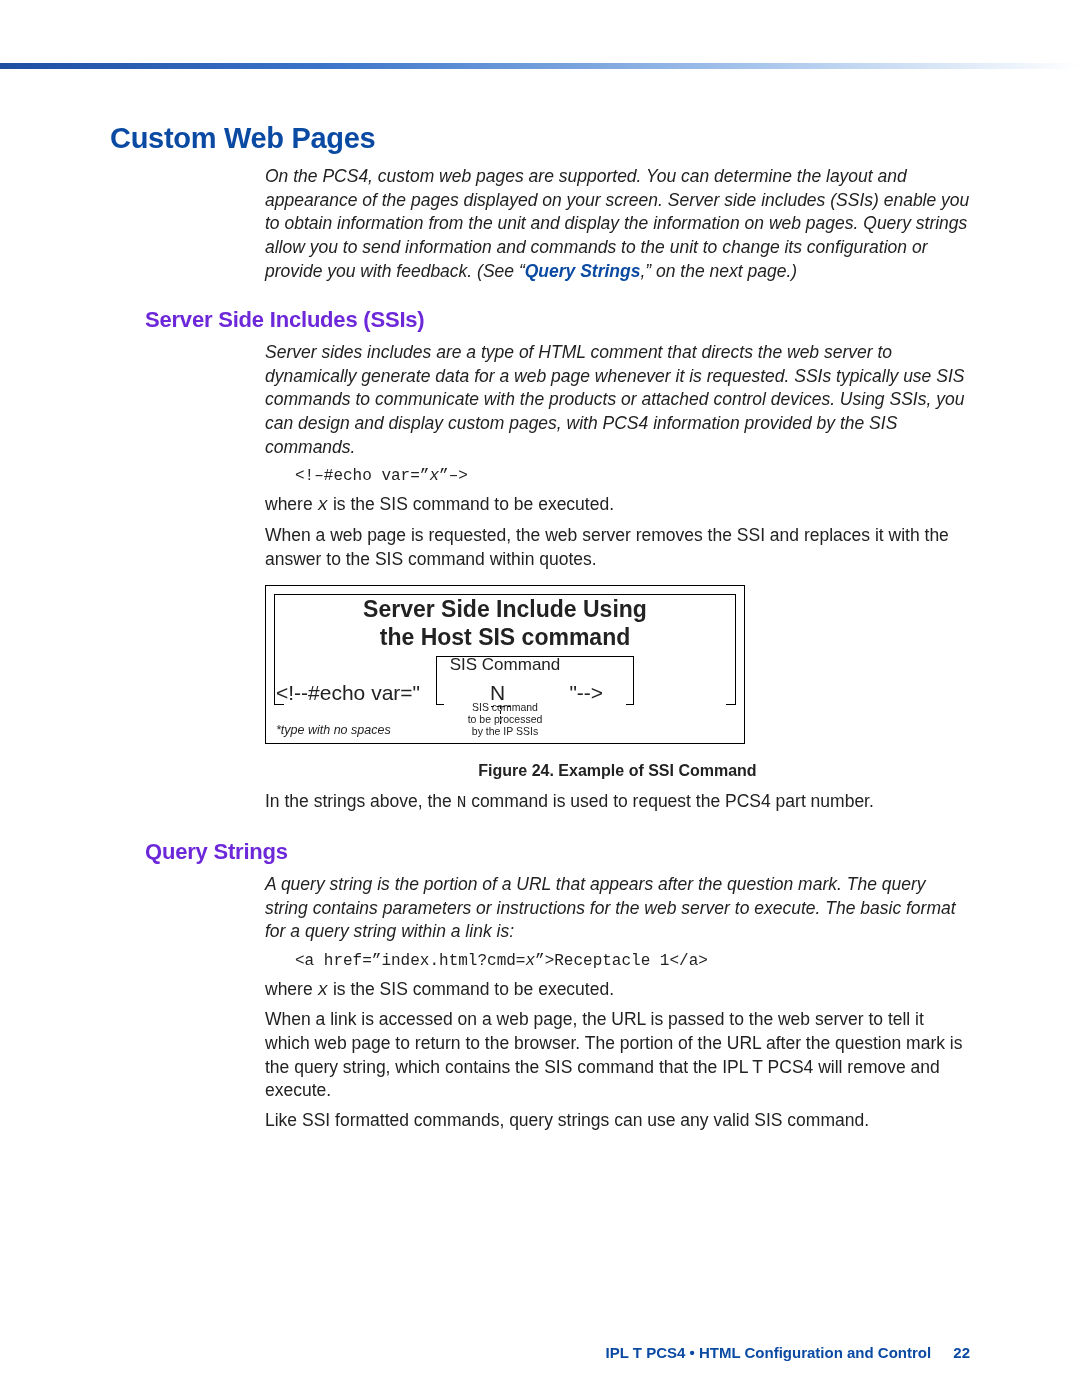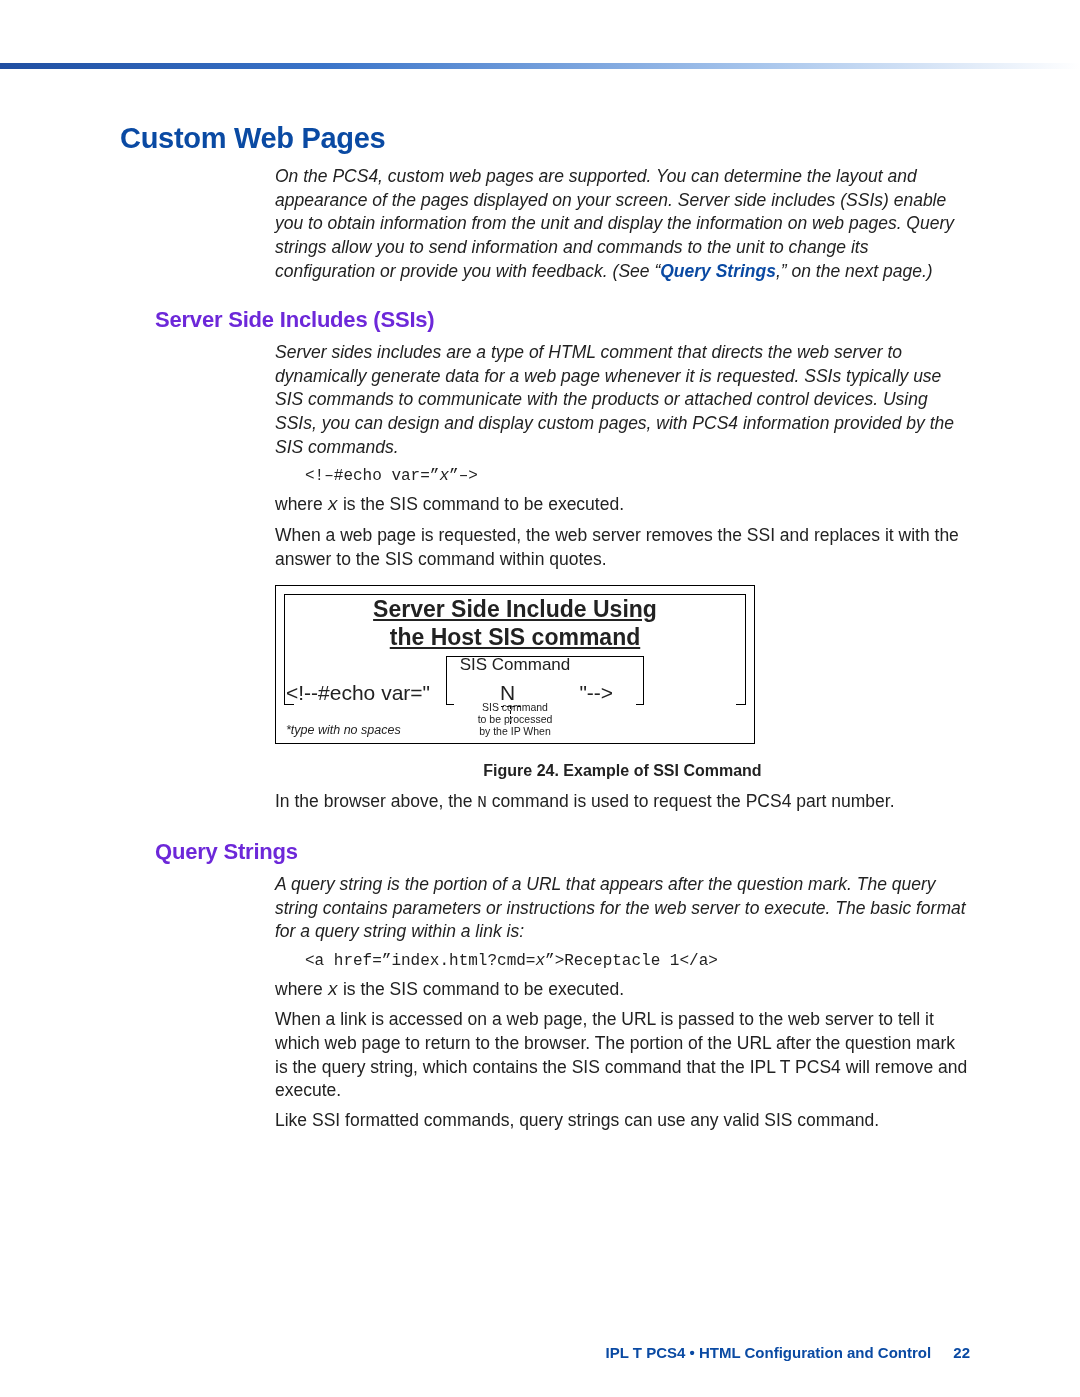--- a/index.html
+++ b/index.html
@@ -14,21 +14,20 @@
     position: absolute;
     top: 63px; left: 0; right: 0;
     height: 6px;
     background: linear-gradient(to right, #1f4ea1 0%, #3a74c9 30%, #a7c5ec 70%, #ffffff 100%);
   }
   .page {
     position: absolute;
     top: 70px;
     left: 0; right: 0; bottom: 0;
     padding: 40px 110px 0 110px;
-    margin-left: 10px;
   }
   h1.main {
     color: #0a4aa3;
     font-weight: 700;
     font-size: 29px;
     margin: 12px 0 10px 0;
     letter-spacing: -0.3px;
   }
   h2.sub {
     color: #6d28d9;
@@ -68,21 +67,20 @@
     position: relative;
     padding: 8px 10px 6px 10px;
   }
   .fig-title {
     font-family: Arial, Helvetica, sans-serif;
     font-weight: 700;
     font-size: 23px;
     text-align: center;
     line-height: 1.2;
     margin: 2px 0 4px 0;
-    text-decoration: underline;
   }
   .fig-sis-label {
     font-family: Arial, Helvetica, sans-serif;
     font-size: 17px;
     text-align: center;
     margin: 4px 0 2px 0;
   }
   .fig-cmd-row {
     font-family: Arial, Helvetica, sans-serif;
     font-size: 21px;
@@ -192,31 +190,31 @@
         <div style="position:absolute;right:110px;top:70px;width:1.3px;height:48px;background:#000"></div>
         <div style="position:absolute;left:170px;top:118px;width:8px;height:1.3px;background:#000"></div>
         <div style="position:absolute;right:110px;top:118px;width:8px;height:1.3px;background:#000"></div>
 
         <div class="dashbox" style="left:225px; top:120px; width:20px; height:8px; border-left:none;border-right:none;border-bottom:none;"></div>
         <div style="position:absolute;left:234px;top:120px;width:0;height:18px;border-left:1px dashed #000"></div>
 
         <div class="fig-annot">
           <span>SIS command</span><br>
           <span>to be processed</span><br>
-          <span>by the IP When</span>
+          <span>by the IP SSIs</span>
         </div>
 
         <div class="fig-footnote">*type with no spaces</div>
       </div>
 
       <div class="fig-caption">Figure 24. Example of SSI Command</div>
     </div>
 
     <p>
-      <span>In the browser above, the </span><span class="mono">N</span><span> command is used to request the PCS4 part number.</span>
+      <span>In the strings above, the </span><span class="mono">N</span><span> command is used to request the PCS4 part number.</span>
     </p>
   </div>
 
   <h2 class="sub">Query Strings</h2>
 
   <div class="body-indent">
     <p class="after-h">A query string is the portion of a URL that appears after the question mark. The query string contains parameters or instructions for the web server to execute. The basic format for a query string within a link is:</p>
     <div class="code-line">
       <span class="mono">&lt;a href=”index.html?cmd=</span><span class="mono ital">x</span><span class="mono">”&gt;Receptacle 1&lt;/a&gt;</span>
     </div>

